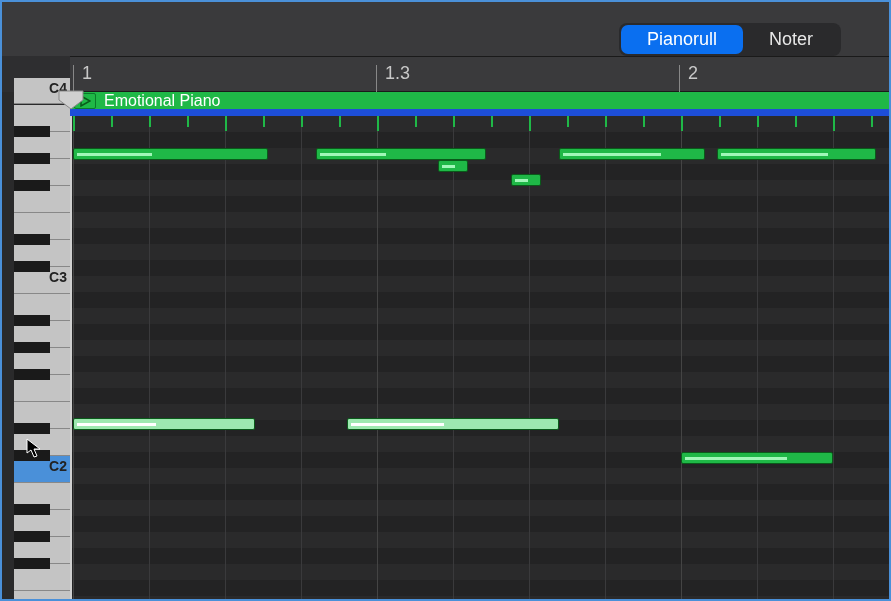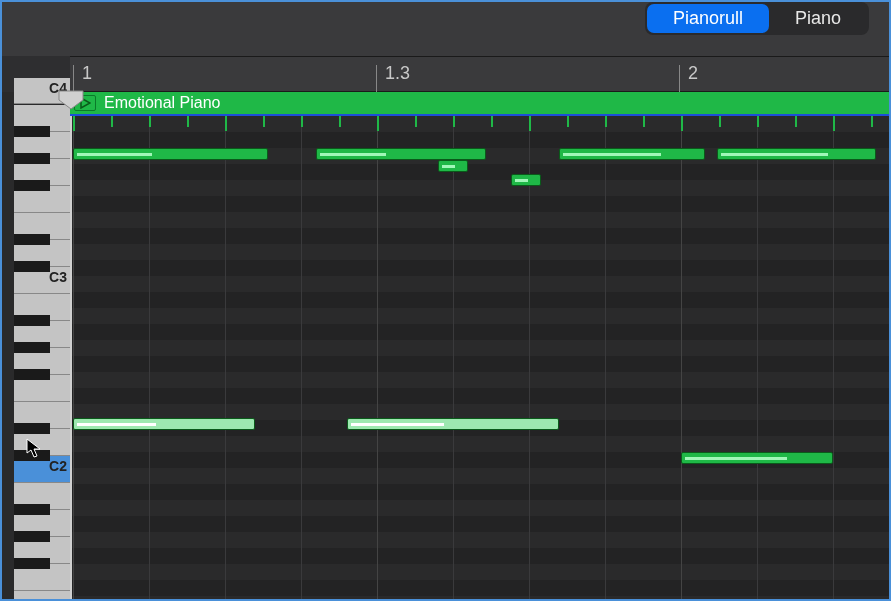--- a/index.html
+++ b/index.html
@@ -9,22 +9,22 @@
   font-family: -apple-system, "Helvetica Neue", Arial, sans-serif;
   overflow: hidden;
   border: 2px solid #4a90d9;
   position: relative;
 }
 .toolbar {
   height: 54px;
   background: #3a3a3c;
   display: flex;
   justify-content: flex-end;
-  align-items: flex-start;
-  padding-right: 20px;
+  align-items: flex-end;
+  padding-right: 48px;
 }
 .view-tabs {
   display: flex;
   background: #2a2a2c;
   border-radius: 8px;
   padding: 2px;
 }
 .view-tab {
   padding: 4px 26px;
   font-size: 18px;
@@ -70,21 +70,21 @@
   width: 2px;
   bottom: 0;
   background: #d0d0d0;
   z-index: 5;
 }
 .region-header {
   position: absolute;
   top: 90px; left: 68px; right: 0;
   height: 24px;
   background: #1fb847;
-  border-bottom: 2px solid #1d4ed8;
+  border-bottom: 7px solid #1d4ed8;
   display: flex;
   align-items: center;
   padding-left: 4px;
   z-index: 8;
 }
 .region-arrow {
   width: 22px; height: 16px;
   border: 1px solid #0a7a2a;
   border-radius: 2px;
   display: flex;
@@ -177,21 +177,21 @@
   z-index: 40;
   width: 18px; height: 20px;
 }
 </style>
 </head>
 <body>
 
 <div class="toolbar">
   <div class="view-tabs">
     <div class="view-tab active">Pianorull</div>
-    <div class="view-tab">Piano</div>
+    <div class="view-tab">Noter</div>
   </div>
 </div>
 
 <div class="ruler">
   <div class="ruler-tick" style="left:3px"></div>
   <span class="ruler-mark" style="left:12px">1</span>
   <div class="ruler-tick" style="left:306px"></div>
   <span class="ruler-mark" style="left:315px">1.3</span>
   <div class="ruler-tick" style="left:609px"></div>
   <span class="ruler-mark" style="left:618px">2</span>

